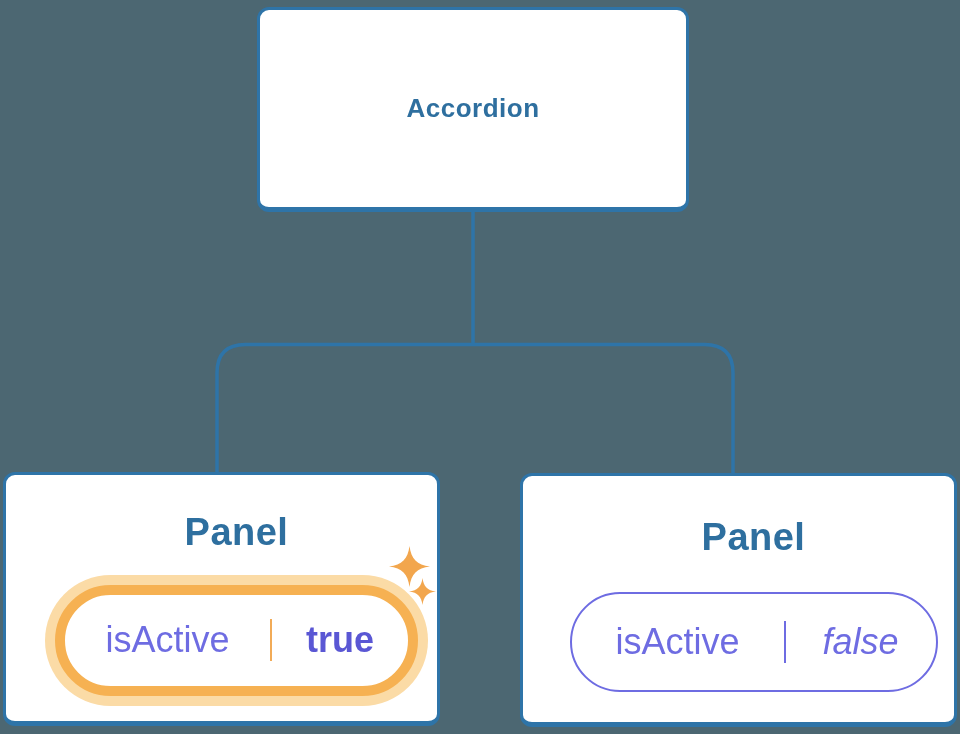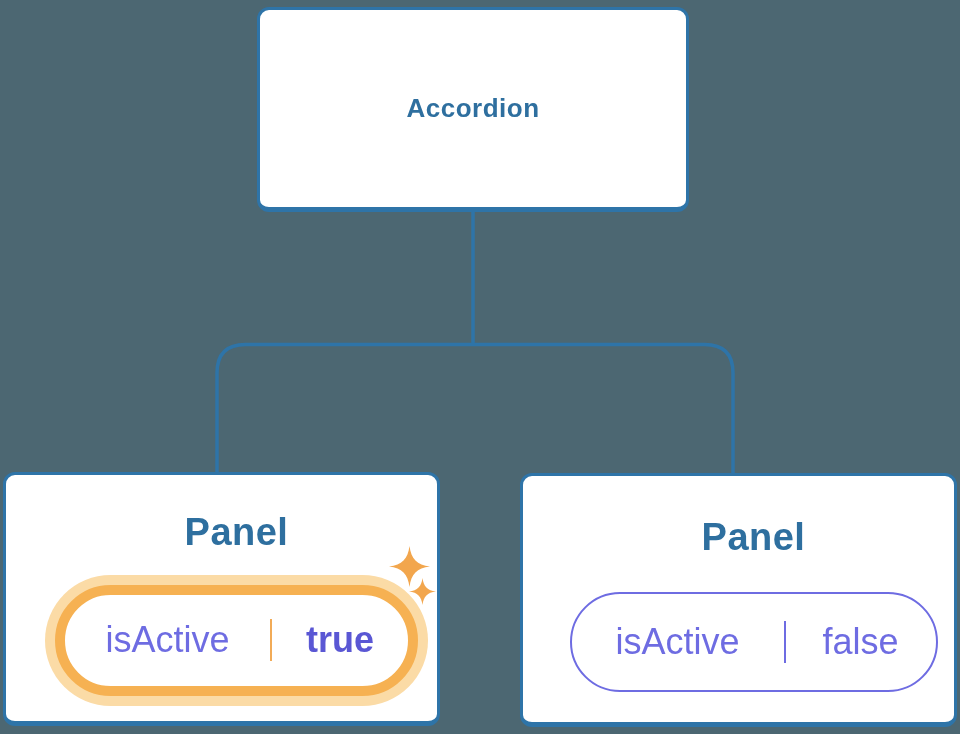--- a/index.html
+++ b/index.html
@@ -96,21 +96,21 @@
   .pill-cell{
     display:flex;
     align-items:center;
     justify-content:center;
     font-size:36px;
     color:var(--purple);
   }
   .pill-active .cell-name{flex:0 0 59.8%;border-right:2px solid var(--orange-divider);}
   .pill-active .cell-value{flex:1;font-weight:700;color:var(--purple-bold);}
   .pill-inactive .cell-name{flex:0 0 58.3%;border-right:2px solid var(--purple);}
-  .pill-inactive .cell-value{flex:1;}
+  .pill-inactive .cell-value{flex:1;font-style:italic;}
   .sparkle{
     position:absolute;
   }
   .sparkle svg{display:block;width:100%;height:100%;}
   .sparkle path{fill:var(--sparkle);}
   .sparkle-large{left:389px;top:546px;width:41px;height:41px;}
   .sparkle-small{left:409px;top:578px;width:27px;height:27px;}
 </style>
 </head>
 <body>

